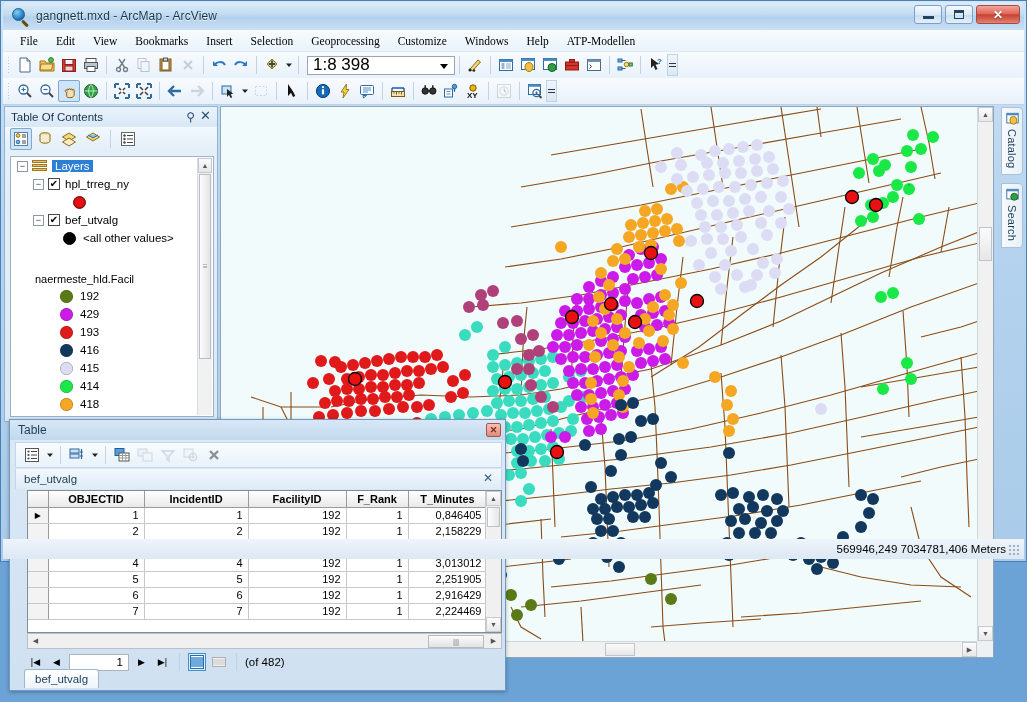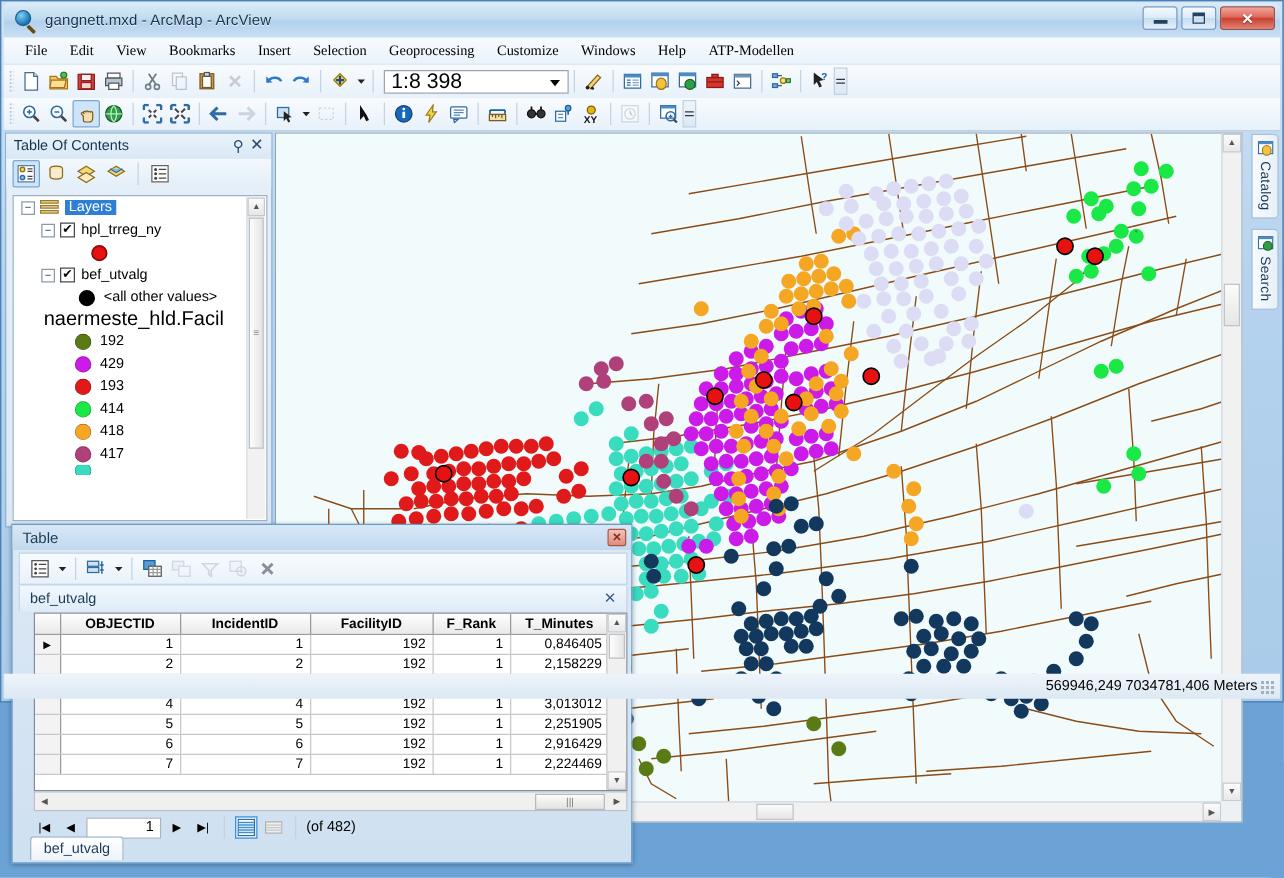--- a/index.html
+++ b/index.html
@@ -165,21 +165,21 @@
     position: absolute; left: 0; width: 15px; height: 3px;
     background: linear-gradient(180deg,#f6dca0,#d8a63c); border: 1px solid #9c7a22;
   }
   .swatch {
     width: 13px; height: 13px; border-radius: 50%;
     display: inline-block; flex: none; margin-right: 7px;
     box-shadow: 0 0 0 0.5px rgba(0,0,0,0.35) inset;
   }
   .legend-row { display: flex; align-items: center; height: 18px; padding-left: 49px; }
   .legend-label { font-size: 11.5px; color: #000; }
-  .field-row { padding-left: 24px; height: 17px; font-size: 16px; color: #000; display:flex; align-items:center;}
+  .field-row { padding-left: 24px; height: 17px; font-size: 11px; color: #000; display:flex; align-items:center;margin-top:23px;}
   #toc-vscroll {
     position: absolute; right: 1px; top: 1px; width: 15px; bottom: 1px;
     background: #f1f1f1; border-left: 1px solid #d7dde3;
   }
   #toc-vscroll .up {
     height: 15px; background: linear-gradient(180deg,#fbfbfb,#e6e6e6);
     border: 1px solid #c2c9d0; display:flex; align-items:center; justify-content:center;
     font-size: 7px; color:#555;
   }
   #toc-vscroll .thumb {
@@ -757,20 +757,28 @@
         <span class="swatch" style="background:#5a7a15"></span>
         <span class="legend-label">192</span>
       </div>
       <div class="legend-row">
         <span class="swatch" style="background:#cc1ae8"></span>
         <span class="legend-label">429</span>
       </div>
       <div class="legend-row">
         <span class="swatch" style="background:#e01a1a"></span>
         <span class="legend-label">193</span>
+      </div>
+      <div class="legend-row">
+        <span class="swatch" style="background:#13385e"></span>
+        <span class="legend-label">416</span>
+      </div>
+      <div class="legend-row">
+        <span class="swatch" style="background:#dcdcf5"></span>
+        <span class="legend-label">415</span>
       </div>
       <div class="legend-row">
         <span class="swatch" style="background:#1ae847"></span>
         <span class="legend-label">414</span>
       </div>
       <div class="legend-row">
         <span class="swatch" style="background:#f5a623"></span>
         <span class="legend-label">418</span>
       </div>
       <div class="legend-row">

